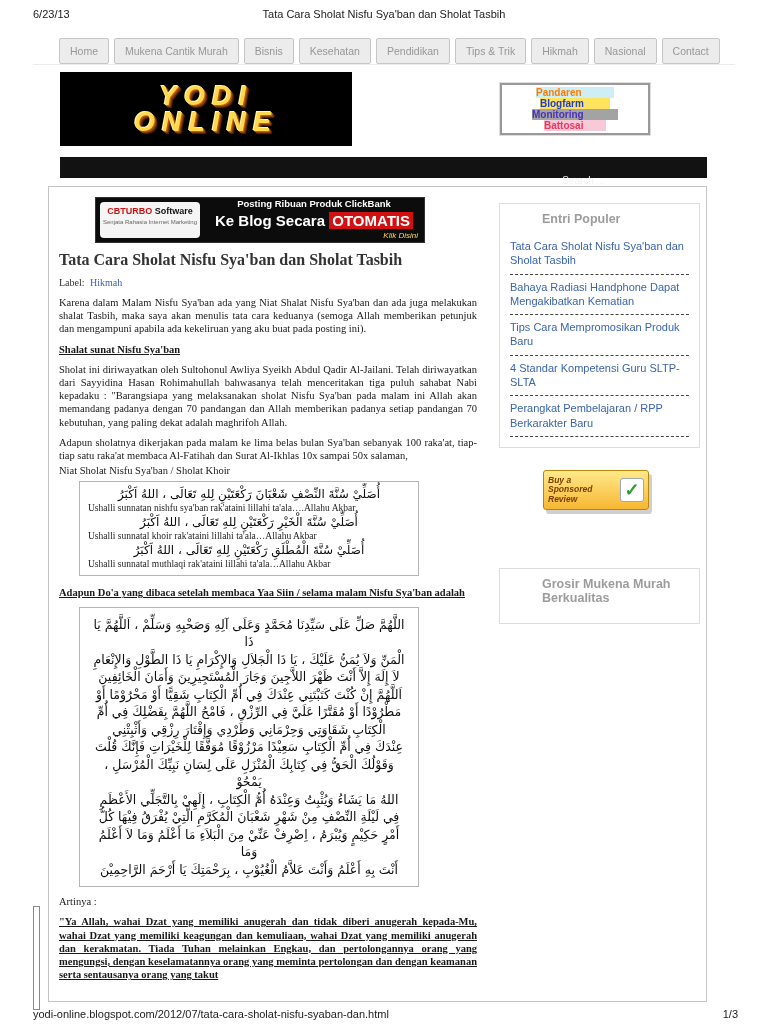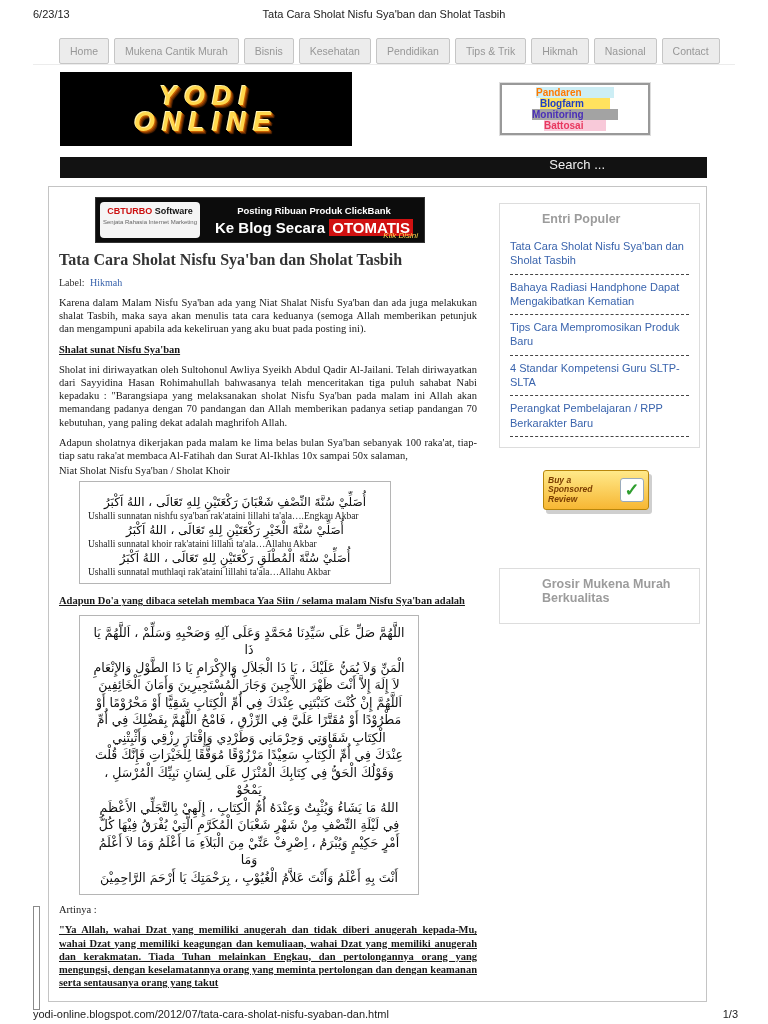--- a/index.html
+++ b/index.html
@@ -45,54 +45,54 @@
     text-align: left; padding-top: 2px; cursor: pointer;
   }
   .bl { display: block; font-size: 10px; font-weight: bold; line-height: 11px; }
   .bl1 { color: #ff7a00; background: #cdeef5; margin: 0 34px; }
   .bl2 { color: #1f3fc4; background: #ffe25e; margin: 0 38px; }
   .bl3 { color: #4a2fb8; background: #a3a3a3; margin: 0 30px; }
   .bl4 { color: #e8385f; background: #f8c9d9; margin: 0 42px; }
 
   
   .search-strip { position: absolute; top: 157px; left: 60px; width: 647px; height: 21px; background: #121212; }
-  .search-text { position: absolute; right: 102px; top: 0; font-size: 13px; color: #f0f0f0; cursor: text; }
+  .search-text { position: absolute; right: 102px; top: 18px; font-size: 10px; color: #f0f0f0; cursor: text; }
 
   
   .content {
     position: absolute; top: 186px; left: 48px; width: 659px; height: 816px;
     border: 1px solid #c4c4c4; background: #fff; display: flex; overflow: hidden;
   }
   .main-col { width: 436px; padding: 8px 8px 0 10px; }
   .sidebar { flex: 1; padding: 16px 6px 0 14px; }
 
   
   .ad-banner {
     width: 330px; height: 46px; background: #0c0c0c; margin: 2px 0 8px 36px;
     display: flex; position: relative; border: 1px solid #333; cursor: pointer;
   }
   .ad-left { width: 100px; background: #f5f5f5; border-radius: 4px; margin: 4px; padding: 4px 2px 2px; text-align: center; }
   .ad-brand { font-size: 9px; font-weight: bold; color: #111; line-height: 10px; }
   .ad-brand-red { color: #cc1111; }
   .ad-tag { font-size: 6px; color: #666; line-height: 7px; margin-top: 3px; }
-  .ad-right { flex: 1; text-align: center; padding-top: 7px; }
+  .ad-right { flex: 1; text-align: center; padding-top: 0; }
   .ad-line1 { color: #fff; font-size: 9.5px; font-weight: bold; }
   .ad-line2 { color: #fff; font-size: 15px; font-weight: bold; margin-top: 3px; }
   .ad-otomatis { background: #d11111; color: #fff; padding: 0 3px; }
   .ad-cta { position: absolute; right: 6px; bottom: 2px; color: #ffd84d; font-size: 8px; font-style: italic; }
 
   
   .article-title { font-family: "Liberation Serif", serif; font-size: 16px; font-weight: bold; color: #333; margin: 6px 0 8px 0; }
   .label-row { font-size: 10px; color: #333; margin-bottom: 8px; font-family: "Liberation Serif", serif; }
   .label-row a { color: #3a64ad; text-decoration: none; cursor: pointer; margin-left: 3px; }
   .p { font-family: "Liberation Serif", serif; font-size: 10.5px; line-height: 13.2px; color: #191919; text-align: justify; margin-bottom: 7px; }
   .bold { font-weight: bold; text-decoration: underline; }
   .mb2 { margin-bottom: 2px; }
   .mb4 { margin-bottom: 4px; }
-  .niat-box { border: 1px solid #b5b5b5; width: 312px; margin: 4px 0 10px 20px; padding: 12px 8px 5px; text-align: center; background: #fff; }
+  .niat-box { border: 1px solid #b5b5b5; width: 340px; margin: 4px 0 10px 20px; padding: 4px 8px 5px; text-align: center; background: #fff; }
   .ar { font-family: "DejaVu Sans", sans-serif; font-size: 12px; direction: rtl; line-height: 17px; color: #0d0d0d; }
   .lat { font-family: "Liberation Serif", serif; font-size: 9.5px; line-height: 11px; color: #222; text-align: left; }
   .dua-box { border: 1px solid #b5b5b5; width: 340px; margin: 4px 0 8px 20px; padding: 8px 10px; background: #fff; }
   .ar-line { font-family: "DejaVu Sans", sans-serif; font-size: 12.5px; direction: rtl; text-align: center; line-height: 17.5px; color: #0d0d0d; }
 
   
   .widget { border: 1px solid #ddd; background: #fff; padding: 8px 10px 10px; }
   .widget-title { color: #9c9c9c; font-weight: bold; font-size: 12.5px; margin-bottom: 8px; padding-left: 32px; }
   .pop-item {
     display: block; color: #3a64ad; font-size: 11px; line-height: 1.3;
@@ -177,21 +177,21 @@
     </div>
 
     <p class="p">Karena dalam Malam Nisfu Sya'ban ada yang Niat Shalat Nisfu Sya'ban dan ada juga melakukan shalat Tasbih, maka saya akan menulis tata cara keduanya (semoga Allah memberikan petunjuk dan mengampuni apabila ada kekeliruan yang aku buat pada posting ini).</p>
     <p class="p bold">Shalat sunat Nisfu Sya'ban</p>
     <p class="p">Sholat ini diriwayatkan oleh Sultohonul Awliya Syeikh Abdul Qadir Al-Jailani. Telah diriwayatkan dari Sayyidina Hasan Rohimahullah bahwasanya telah menceritakan tiga puluh sahabat Nabi kepadaku : "Barangsiapa yang melaksanakan sholat Nisfu Sya'ban pada malam ini Allah akan memandang padanya dengan 70 pandangan dan Allah memberikan padanya setiap pandangan 70 kebutuhan, yang paling dekat adalah maghrifoh Allah.</p>
     <p class="p mb2">Adapun sholatnya dikerjakan pada malam ke lima belas bulan Sya'ban sebanyak 100 raka'at, tiap-tiap satu raka'at membaca Al-Fatihah dan Surat Al-Ikhlas 10x sampai 50x salaman,</p>
     <p class="p mb4">Niat Sholat Nisfu Sya'ban / Sholat Khoir</p>
 
     <div class="niat-box">
       <div class="ar">أُصَلِّيْ سُنَّةَ النِّصْفِ شَعْبَانَ رَكْعَتَيْنِ لِلهِ تَعَالَى ، اللهُ اَكْبَرُ</div>
-      <div class="lat">Ushalli sunnatan nishfu sya'ban rak'ataini lillahi ta'ala….Engkau Akbar</div>
+      <div class="lat">Ushalli sunnatan nishfu sya'ban rak'ataini lillahi ta'ala….Allahu Akbar</div>
       <div class="ar">أُصَلِّيْ سُنَّةَ الْخَيْرِ رَكْعَتَيْنِ لِلهِ تَعَالَى ، اللهُ اَكْبَرُ</div>
       <div class="lat">Ushalli sunnatal khoir rak'ataini lillahi ta'ala…Allahu Akbar</div>
       <div class="ar">أُصَلِّيْ سُنَّةَ الْمُطْلَقِ رَكْعَتَيْنِ لِلهِ تَعَالَى ، اللهُ اَكْبَرُ</div>
       <div class="lat">Ushalli sunnatal muthlaqi rak'ataini lillahi ta'ala…Allahu Akbar</div>
     </div>
 
     <p class="p bold">Adapun Do'a yang dibaca setelah membaca Yaa Siin / selama malam Nisfu Sya'ban adalah</p>
 
     <div class="dua-box">
       <div class="ar-line">اللَّهُمَّ صَلِّ عَلَى سَيِّدِنَا مُحَمَّدٍ وَعَلَى آلِهِ وَصَحْبِهِ وَسَلِّمْ ، اَللَّهُمَّ يَا ذَا</div>

